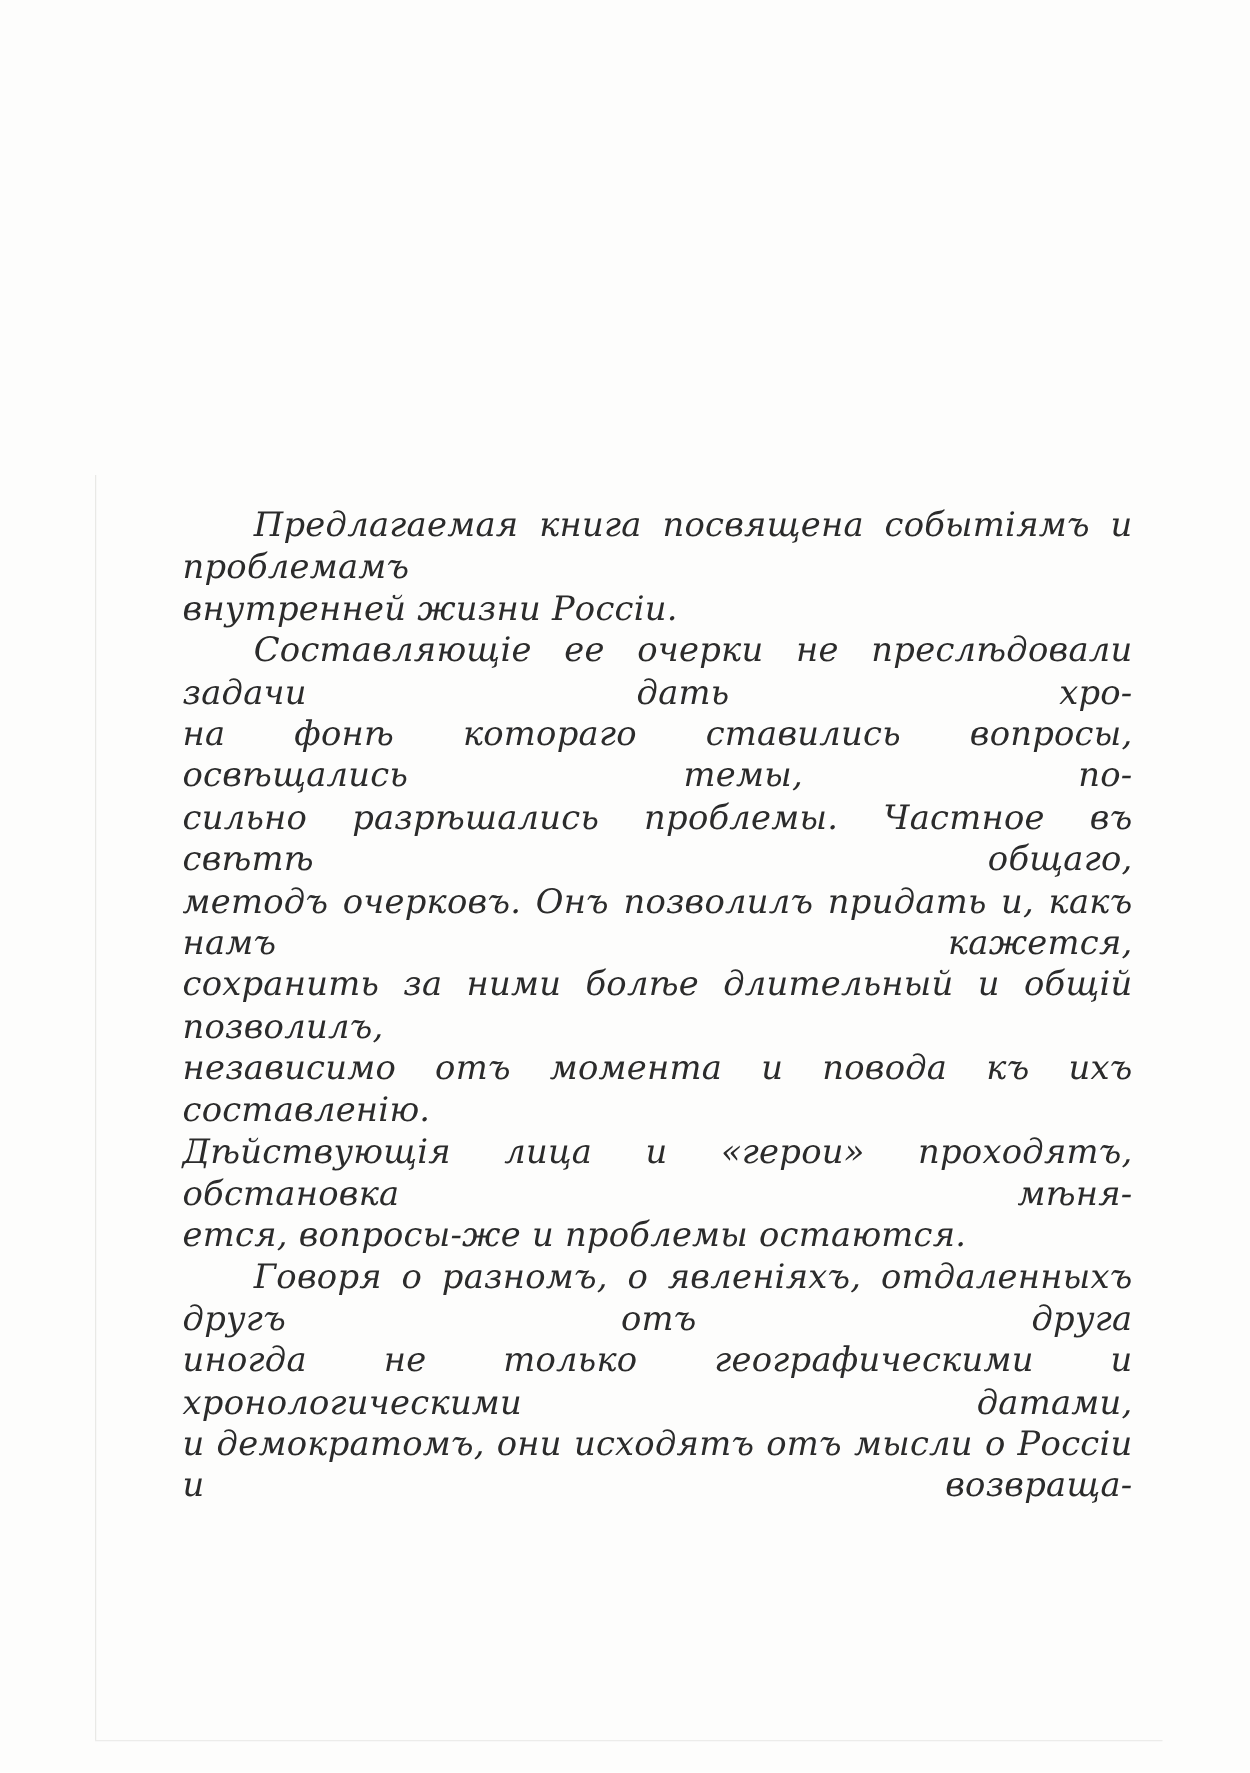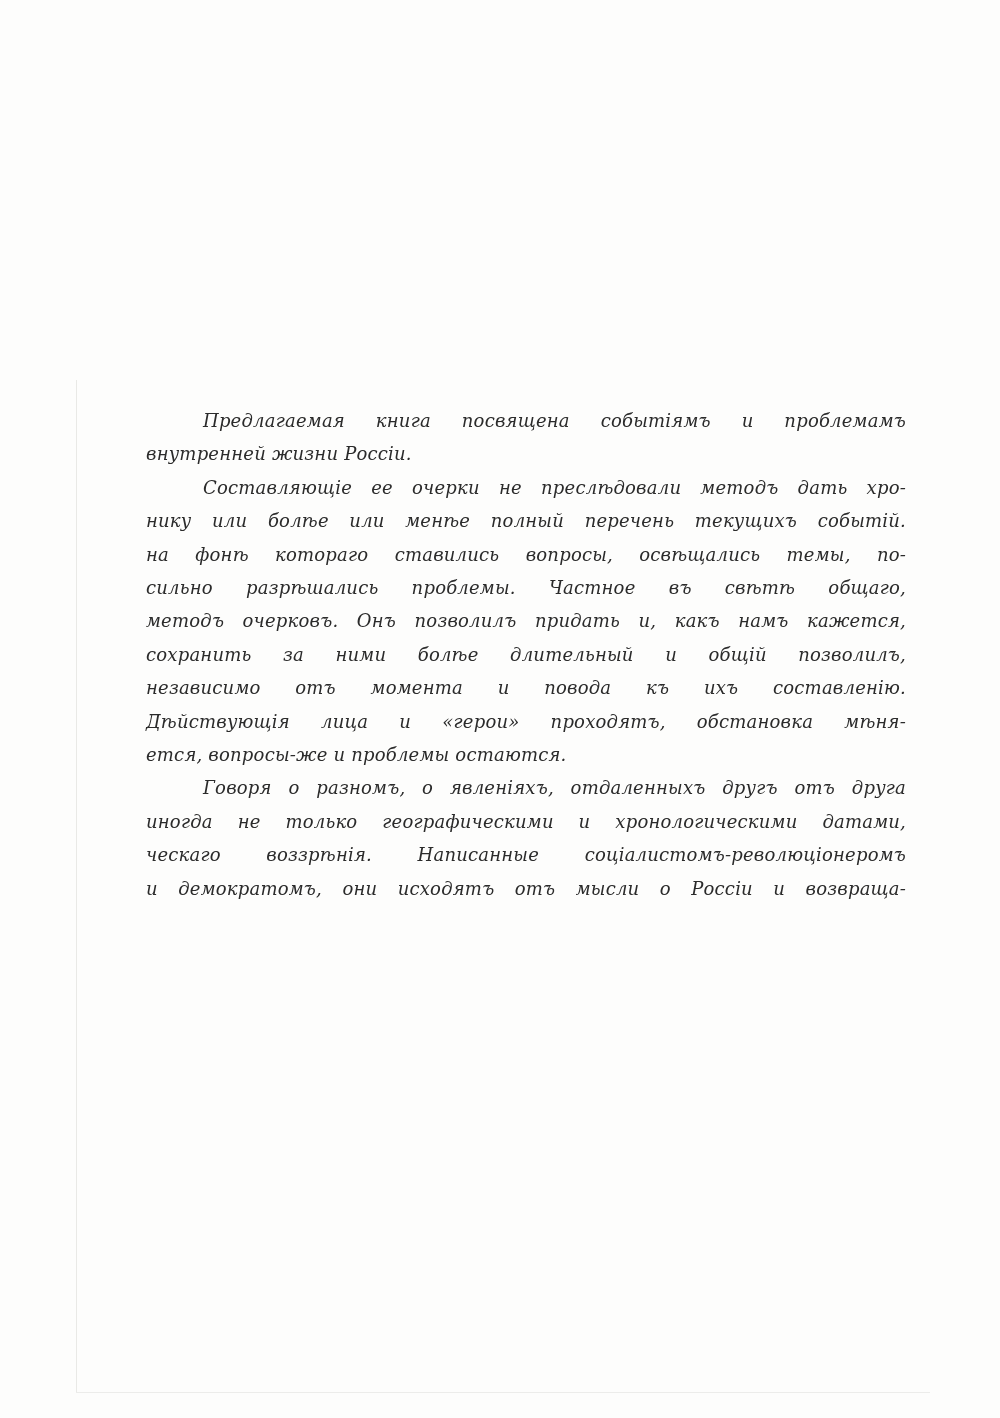--- a/index.html
+++ b/index.html
@@ -44,21 +44,21 @@
     top: 404px;
     width: 760px;
   }
   .paragraph {
     margin: 0;
     padding: 0;
   }
   .line {
     font-family: "DejaVu Serif", "Liberation Serif", serif;
     font-style: italic;
-    font-size: 18px;
+    font-size: 27px;
     line-height: 33.4px;
     color: #2b2b2b;
     text-align: justify;
     text-align-last: justify;
     letter-spacing: 0.2px;
   }
   .line.flush {
     text-align-last: left;
   }
   .line.indent {
@@ -70,30 +70,28 @@
 
 <div class="scan-page">
   <div class="page-edge-left"></div>
   <div class="page-edge-bottom"></div>
   <div class="text-block" id="text-block">
       <div class="paragraph">
         <div class="line indent">Предлагаемая книга посвящена событіямъ и проблемамъ</div>
         <div class="line flush">внутренней жизни Россіи.</div>
       </div>
       <div class="paragraph">
-        <div class="line indent">Составляющіе ее очерки не преслѣдовали методъ дать хро-</div>
-        <div class="line">нику или болѣе или менѣе полный перечень текущихъ событій.</div>
+        <div class="line indent">Составляющіе ее очерки не преслѣдовали задачи дать хро-</div>
         <div class="line">на фонѣ котораго ставились вопросы, освѣщались темы, по-</div>
         <div class="line">сильно разрѣшались проблемы. Частное въ свѣтѣ общаго,</div>
         <div class="line">методъ очерковъ. Онъ позволилъ придать и, какъ намъ кажется,</div>
         <div class="line">сохранить за ними болѣе длительный и общій позволилъ,</div>
         <div class="line">независимо отъ момента и повода къ ихъ составленію.</div>
         <div class="line">Дѣйствующія лица и «герои» проходятъ, обстановка мѣня-</div>
         <div class="line flush">ется, вопросы-же и проблемы остаются.</div>
       </div>
       <div class="paragraph">
         <div class="line indent">Говоря о разномъ, о явленіяхъ, отдаленныхъ другъ отъ друга</div>
         <div class="line">иногда не только географическими и хронологическими датами,</div>
-        <div class="line">ческаго воззрѣнія. Написанные соціалистомъ-революціонеромъ</div>
         <div class="line">и демократомъ, они исходятъ отъ мысли о Россіи и возвраща-</div>
       </div>
     </div>
 </div>
 
 </body></html>

